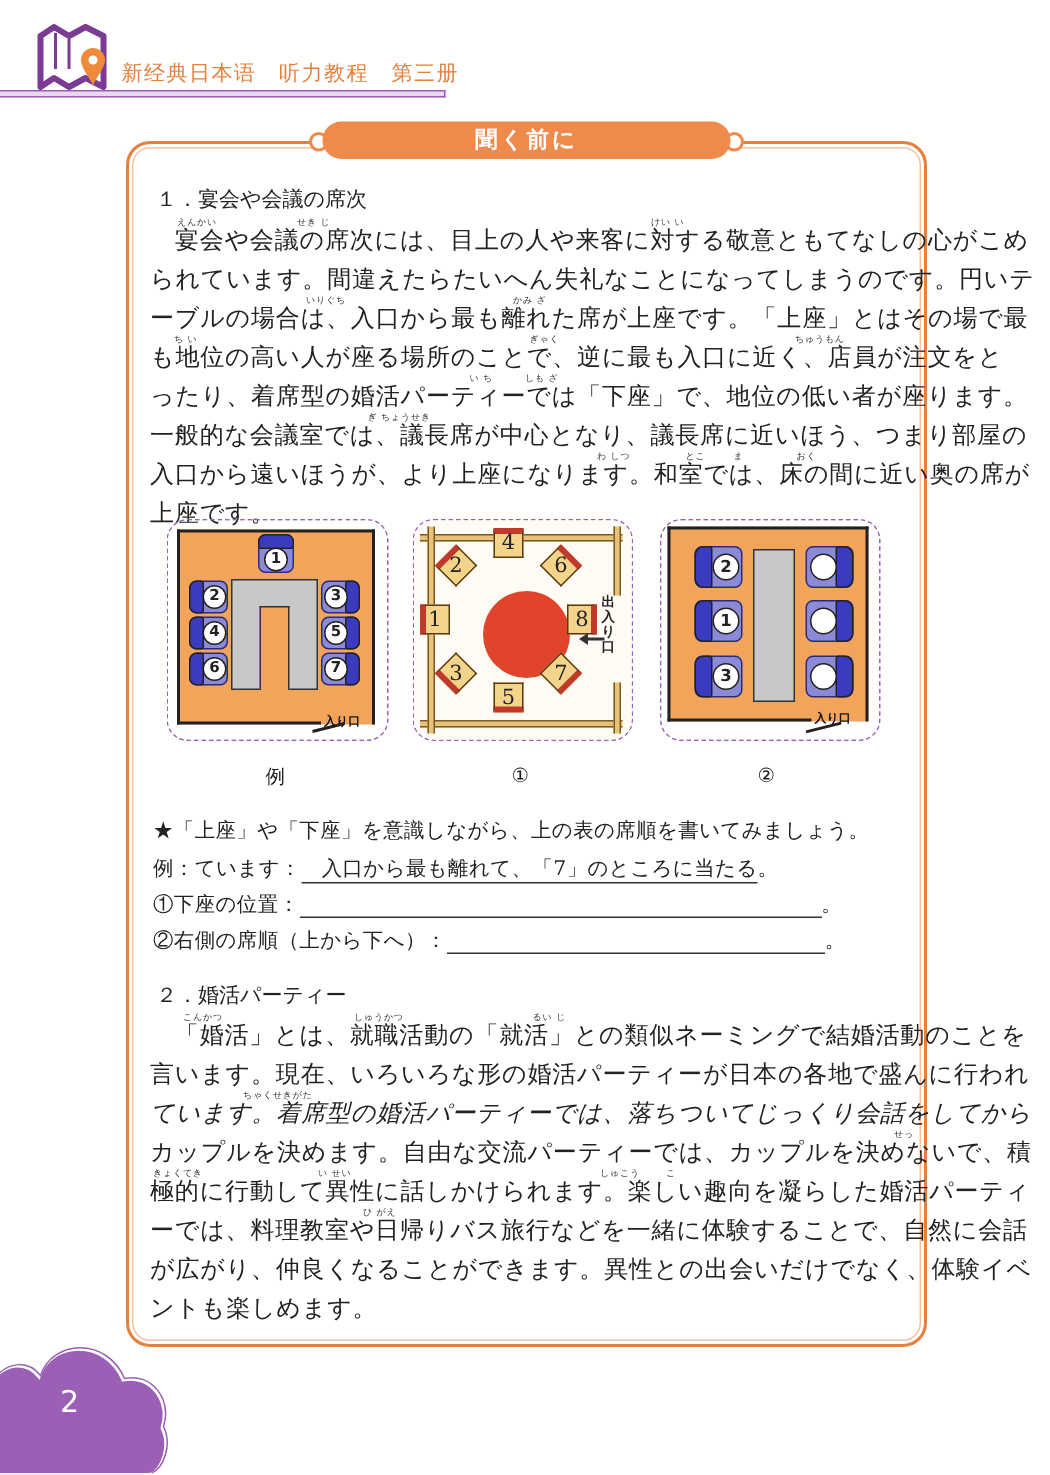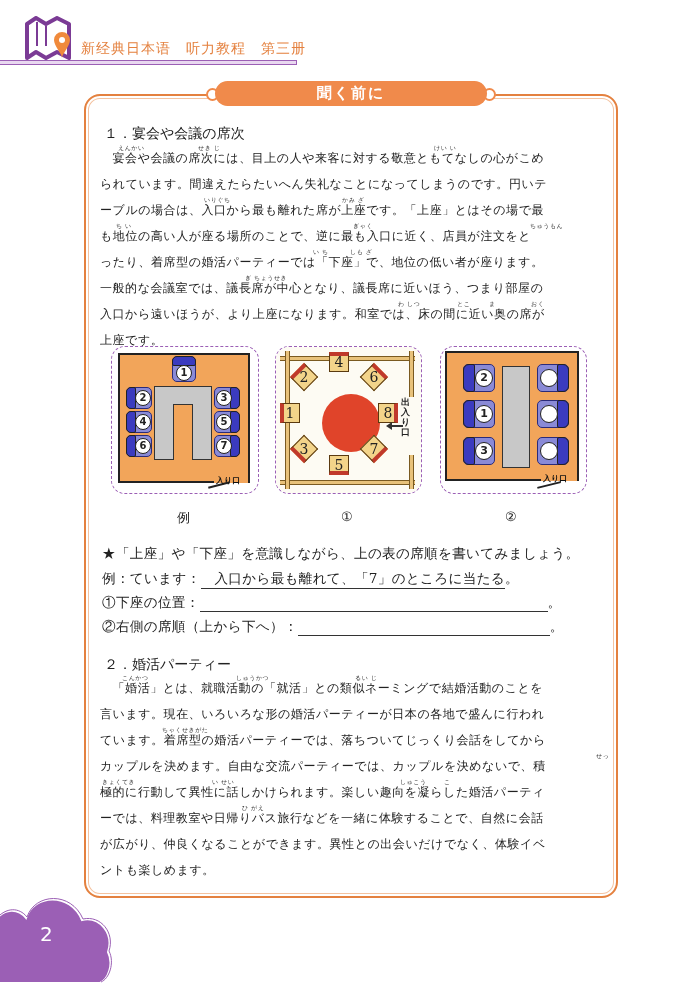--- a/index.html
+++ b/index.html
@@ -33,21 +33,21 @@
     background: #f08a4b; border-radius: 13px;
     color: #fff; text-align: center; line-height: 25px;
     font-family: "DejaVu Sans", "Liberation Sans", sans-serif;
     font-weight: bold; font-size: 15px; letter-spacing: 2px;
   }
   .banner-dot {
     position: absolute; top: 88px; width: 9px; height: 9px; border-radius: 50%;
     background: #fff; border: 2px solid #f08a4b;
   }
   .heading { position: absolute; font-size: 14px; line-height: 20px; white-space: pre; }
-  .line { position: absolute; height: 26px; font-size: 12px; letter-spacing: 0.55px; white-space: pre; }
+  .line { position: absolute; height: 26px; font-size: 16px; letter-spacing: 0.55px; white-space: pre; }
   .ruby { position: absolute; font-size: 6px; color: #333; letter-spacing: 0.5px; white-space: pre; }
   
   .diagram { position: absolute; border: 1.5px dashed #9b5fb5; border-radius: 14px; }
   .room {
     position: absolute; background: #f2a55a; border: 2px solid #222;
   }
   .seat-v, .seat-h { position: absolute; background: #8a8ad6; border: 1px solid #2b2b7a; border-radius: 5px; }
   .back-v, .back-h { position: absolute; background: #3b3bbf; border: 1px solid #222; }
   .num {
     position: absolute; width: 14px; height: 14px; border-radius: 50%;
@@ -239,21 +239,21 @@
 
 <div class="line" style="left:102px; top:545px; font-size:13.6px; letter-spacing:0.3px;">★「上座」や「下座」を意識しながら、上の表の席順を書いてみましょう。</div>
 <div class="line" style="left:102px; top:570px; font-size:13.6px; letter-spacing:0.3px;"><span>例：ています：</span><span class="underline">　入口から最も離れて、「7」のところに当たる</span><span>。</span></div>
 <div class="line" style="left:102px; top:594px; font-size:13.6px; letter-spacing:0.3px;"><span>①下座の位置：</span><span class="blank" style="width:348px;"></span><span>。</span></div>
 <div class="line" style="left:102px; top:618px; font-size:13.6px; letter-spacing:0.3px;"><span>②右側の席順（上から下へ）：</span><span class="blank" style="width:252px;"></span><span>。</span></div>
 
 <div class="heading" style="left:104px; top:654px;">２．婚活パーティー</div>
 <div id="s2">
   <div class="line" style="left:100px; top:680px;">　「婚活」とは、就職活動の「就活」との類似ネーミングで結婚活動のことを</div>
   <div class="line" style="left:100px; top:706px;font-family:Liberation Mono, monospace;">言います。現在、いろいろな形の婚活パーティーが日本の各地で盛んに行われ</div>
-  <div class="line" style="left:100px; top:732px;">ています。着席型の婚活パーティーでは、落ちついてじっくり会話をしてから</div>
+  <div class="line" style="left:100px; top:732px;font-style:italic;">ています。着席型の婚活パーティーでは、落ちついてじっくり会話をしてから</div>
   <div class="line" style="left:100px; top:758px;">カップルを決めます。自由な交流パーティーでは、カップルを決めないで、積</div>
   <div class="line" style="left:100px; top:784px;">極的に行動して異性に話しかけられます。楽しい趣向を凝らした婚活パーティ</div>
   <div class="line" style="left:100px; top:810px;">ーでは、料理教室や日帰りバス旅行などを一緒に体験することで、自然に会話</div>
   <div class="line" style="left:100px; top:836px;">が広がり、仲良くなることができます。異性との出会いだけでなく、体験イベ</div>
   <div class="line" style="left:100px; top:862px;">ントも楽しめます。</div>
 </div>
 <div id="s2-ruby">
     <div class="ruby" style="left: 122px; top: 674px;">こんかつ</div>
     <div class="ruby" style="left: 236px; top: 674px;">しゅうかつ</div>
     <div class="ruby" style="left: 355px; top: 674px;">るい じ</div>

